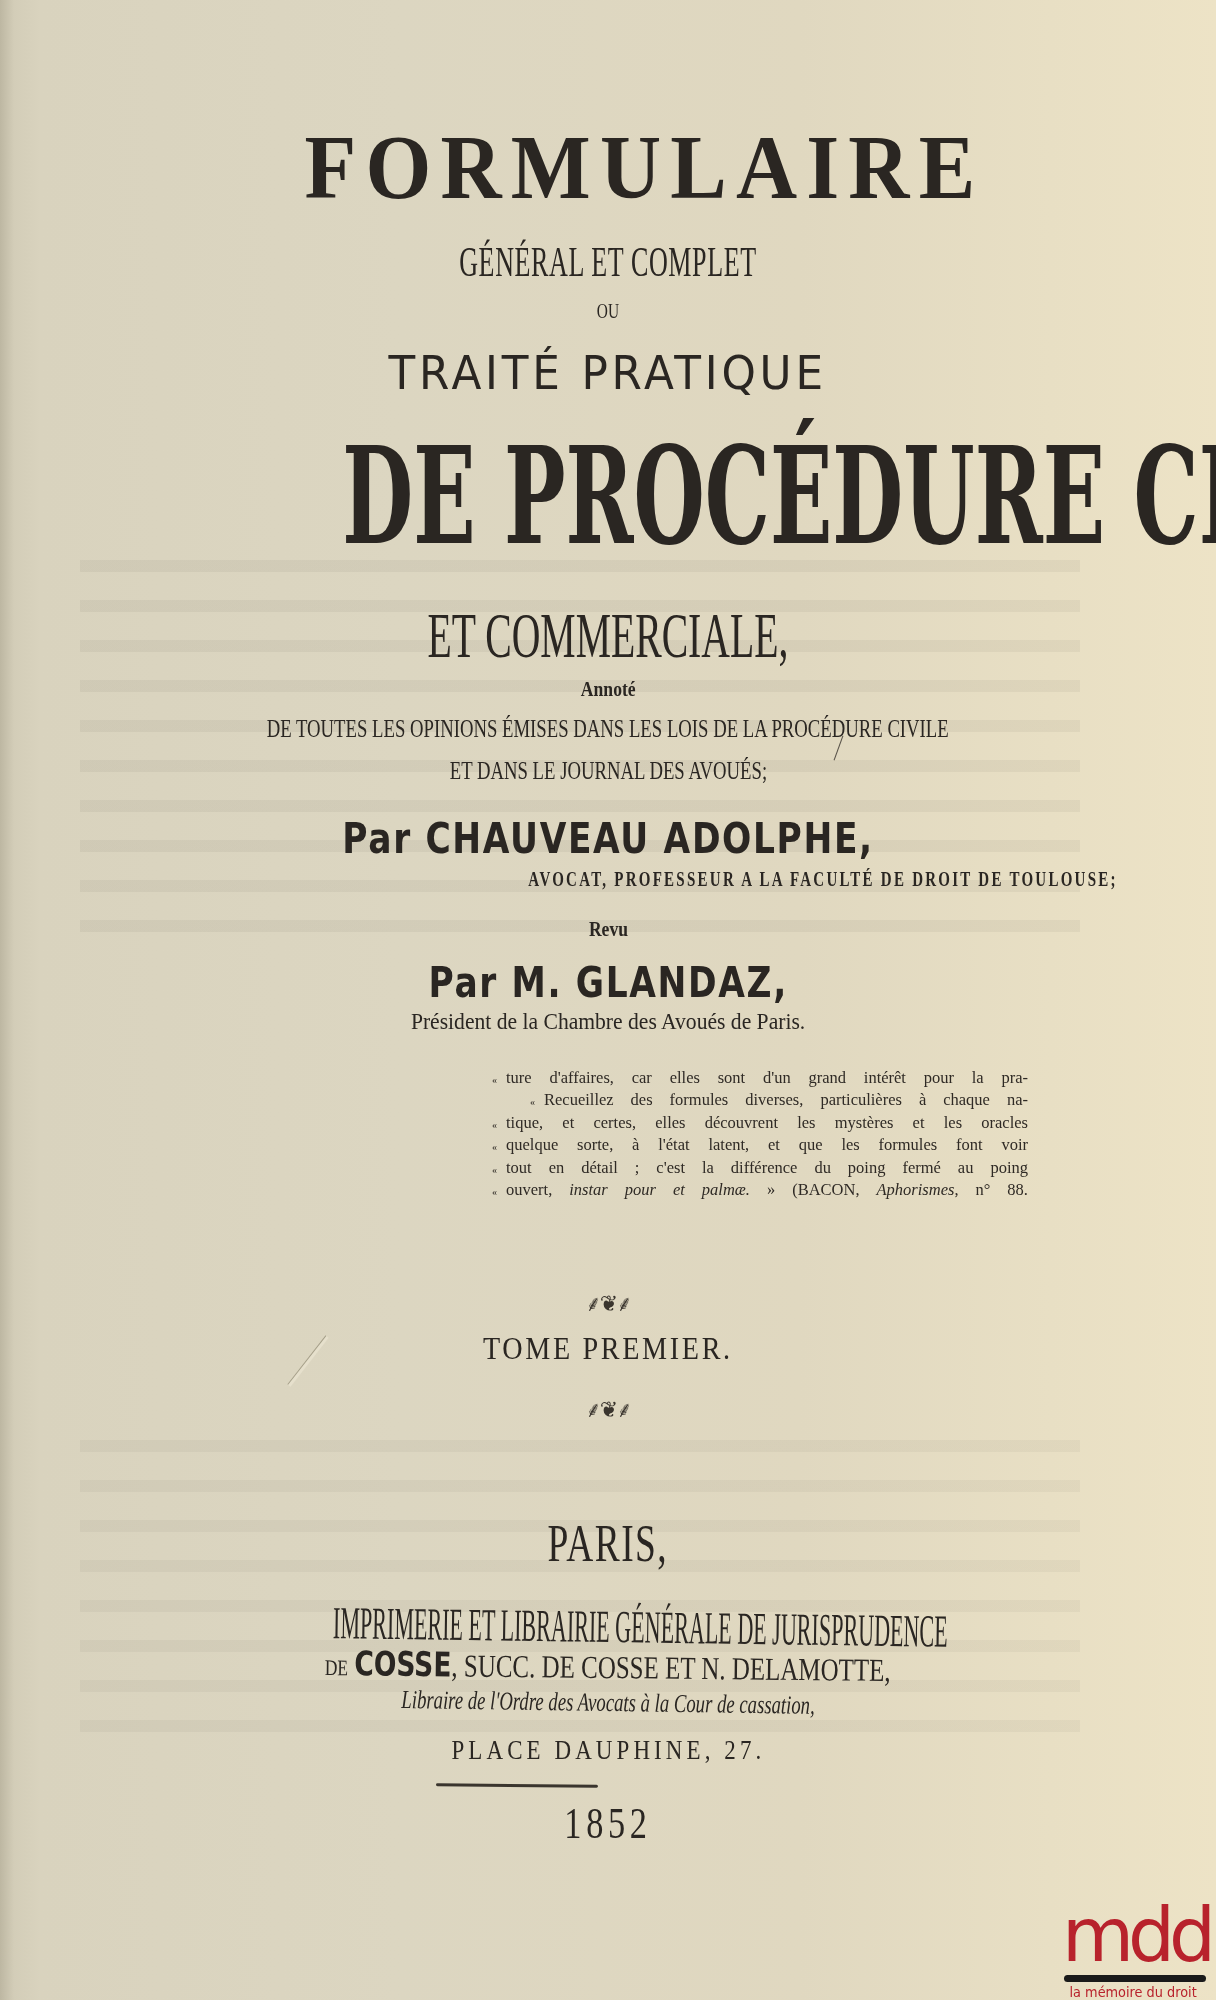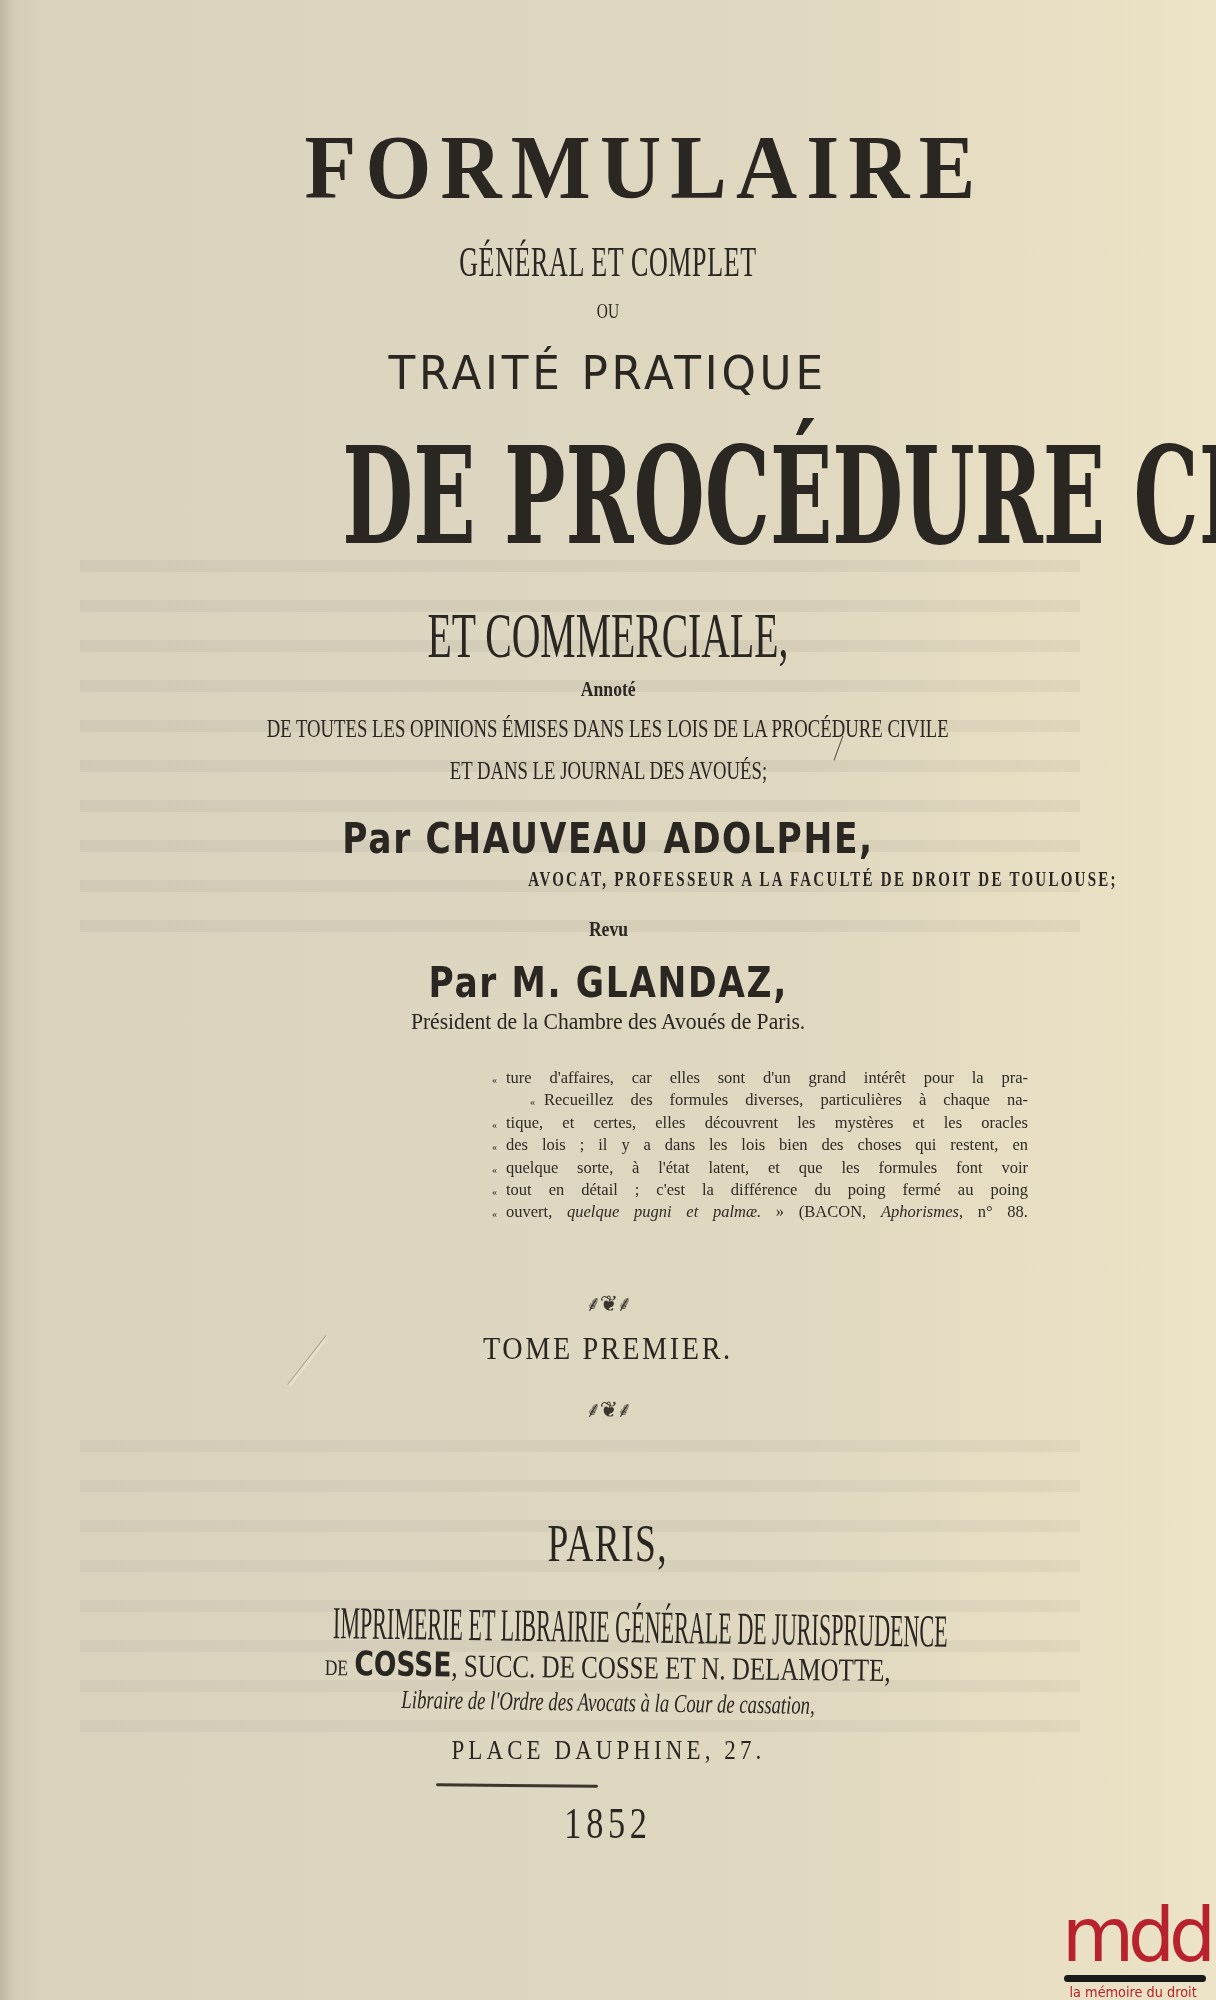--- a/index.html
+++ b/index.html
@@ -100,24 +100,23 @@
 <div class="line t-par1"><span class="cond"><span>Par</span> <span>CHAUVEAU ADOLPHE,</span></span></div>
 <div class="line t-avocat"><span class="cond">AVOCAT, PROFESSEUR A LA FACULTÉ DE DROIT DE TOULOUSE;</span></div>
 <div class="line t-revu"><span class="cond">Revu</span></div>
 <div class="line t-par2"><span class="cond"><span>Par</span> <span>M. GLANDAZ,</span></span></div>
 <div class="line t-president"><span class="cond">Président de la Chambre des Avoués de Paris.</span></div>
 
 <div class="quote">
   <span class="ql"><span class="mark">«</span><span>ture d'affaires, car elles sont d'un grand intérêt pour la pra-</span></span>
   <span class="ql first"><span class="mark">«</span><span>Recueillez des formules diverses, particulières à chaque na-</span></span>
   <span class="ql"><span class="mark">«</span><span>tique, et certes, elles découvrent les mystères et les oracles</span></span>
-  <span class="ql"><span class="mark">«</span><span>des lois ; il y a dans les lois bien des choses qui restent, en</span></span>
   <span class="ql"><span class="mark">«</span><span>quelque sorte, à l'état latent, et que les formules font voir</span></span>
   <span class="ql"><span class="mark">«</span><span>tout en détail ; c'est la différence du poing fermé au poing</span></span>
-  <span class="ql"><span class="mark">«</span><span>ouvert, </span><i>quelque pugni et palmæ.</i><span> » (BACON, </span><i>Aphorismes</i><span>, n° 88.</span></span>
+  <span class="ql"><span class="mark">«</span><span>ouvert, </span><i>instar pour et palmæ.</i><span> » (BACON, </span><i>Aphorismes</i><span>, n° 88.</span></span>
 </div>
 
 <div class="ornament orn1">⸙❦⸙</div>
 <div class="pencil"></div>
 <div class="line t-tome"><span class="cond">TOME PREMIER.</span></div>
 <div class="ornament orn2">⸙❦⸙</div>
 
 <div class="line t-paris"><span class="cond">PARIS,</span></div>
 <div class="line t-imprimerie"><span class="cond">IMPRIMERIE ET LIBRAIRIE GÉNÉRALE DE JURISPRUDENCE</span></div>
 <div class="line t-cosse"><span class="cond"><span class="smallcap">DE</span> <b>COSSE</b><span>, SUCC. DE COSSE ET N. DELAMOTTE,</span></span></div>

